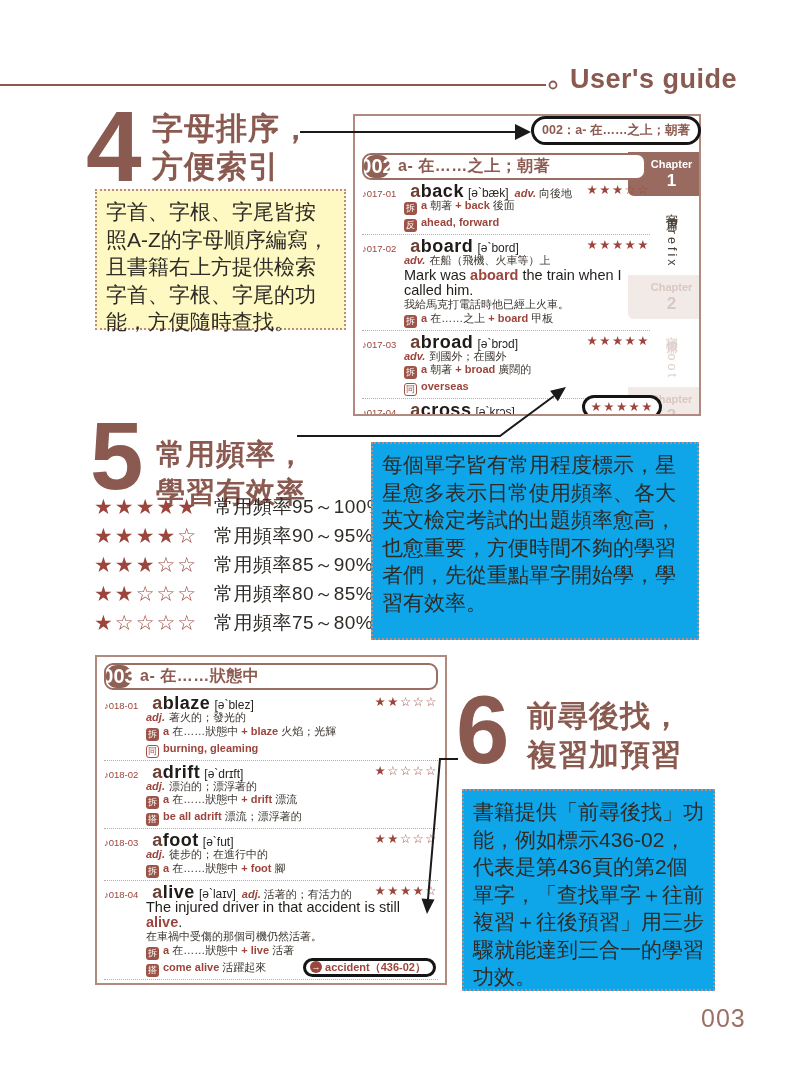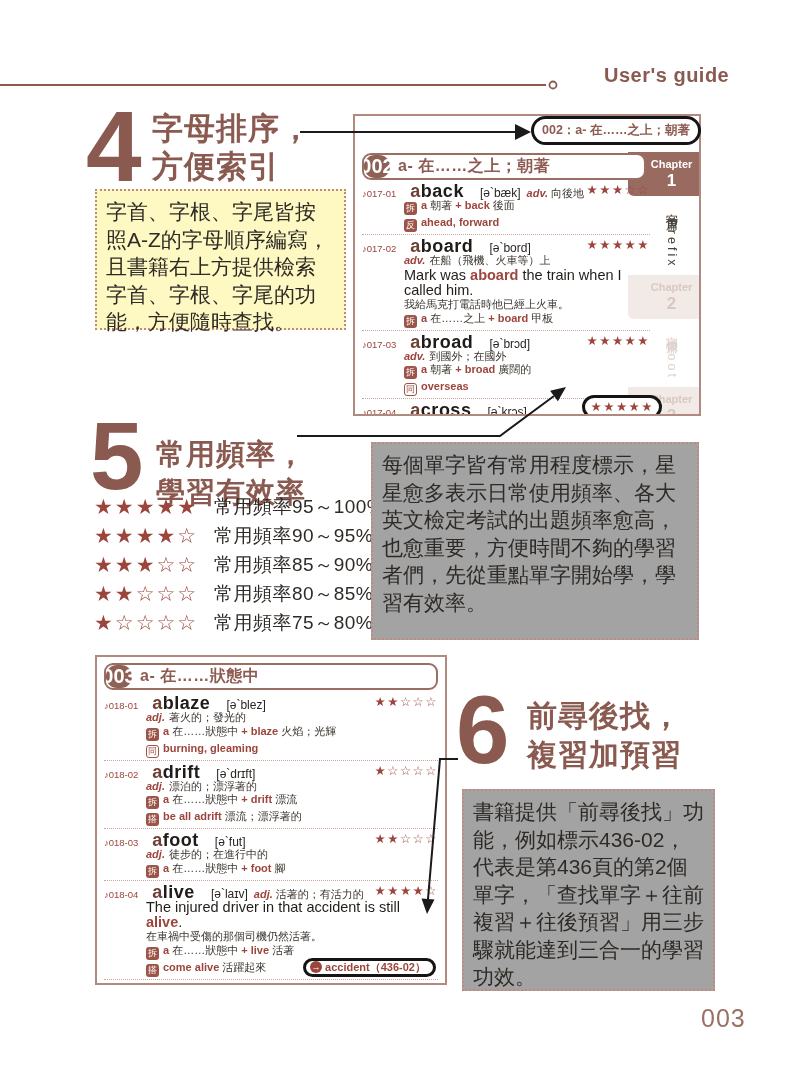--- a/index.html
+++ b/index.html
@@ -1,31 +1,31 @@
 <!DOCTYPE html>
 <html><head>
 <meta charset="utf-8">
 <style>
   html,body{margin:0;padding:0;background:#fff;}
   #page{position:relative;width:799px;height:1082px;background:#ffffff;overflow:hidden;
         font-family:"Liberation Sans","DejaVu Sans",sans-serif;color:#2e2a26;}
   #lines{position:absolute;left:0;top:0;z-index:5;pointer-events:none;}
 
-  .uguide{position:absolute;left:604px;top:64px;font-size:20px;font-weight:700;color:#8a5a50;letter-spacing:.5px;}
+  .uguide{position:absolute;left:570px;top:64px;font-size:27px;font-weight:700;color:#8a5a50;letter-spacing:.5px;}
 
   .secnum{position:absolute;font-weight:700;color:#8a5a50;line-height:1;}
   .n4{left:86px;top:96px;font-size:100px;}
   .n5{left:90px;top:408px;font-size:96px;}
   .n6{left:456px;top:682px;font-size:96px;}
   .sectitle{position:absolute;font-weight:700;color:#8a5a50;letter-spacing:1px;}
   .t4{left:152px;top:110px;font-size:31px;line-height:38px;}
   .t5{left:156px;top:420px;font-size:29px;line-height:38px;margin-top:15px;}
   .t6{left:527px;top:696px;font-size:30px;line-height:39px;}
 
-  .parabox{position:absolute;box-sizing:border-box;border:2px dotted #c08b7e;background:#a3a3a3;
+  .parabox{position:absolute;box-sizing:border-box;border:2px dotted #c08b7e;background:#0ea5e9;
            font-size:21px;line-height:27.5px;color:#2e2a26;padding:7px 9px;}
   .p4{left:95px;top:189px;width:251px;height:141px;background:#fef9c3;}
   .p5{left:371px;top:442px;width:328px;height:198px;}
   .p6{left:462px;top:789px;width:253px;height:202px;}
 
   .callout{position:absolute;left:531px;top:116px;width:170px;height:29px;box-sizing:border-box;
            border:3px solid #151515;border-radius:15px;background:#fff;z-index:6;
            display:flex;align-items:center;justify-content:center;
            font-size:12.5px;font-weight:700;color:#8d5b51;white-space:nowrap;}
 
@@ -48,21 +48,21 @@
 
   .entries{position:absolute;left:7px;z-index:2;}
   .box1 .entries{top:64px;width:288px;}
   .box2 .entries{top:35px;width:334px;}
   .entry{position:relative;padding:1px 0 2px;border-bottom:1.5px dotted #c9a69b;}
   .entry:last-child{border-bottom:none;}
   .ehead{position:relative;height:17px;white-space:nowrap;}
   .track{color:#9c453c;font-size:9.5px;margin-right:14px;}
   .word{font-size:18px;font-weight:700;color:#1f1b18;letter-spacing:.5px;}
   .w1{color:#6d4034;font-weight:800;}
-  .phon{font-size:12px;color:#2a2522;margin-left:16px;}
+  .phon{font-size:12px;color:#2a2522;margin-left:4px;}
   .ipos{font-style:italic;color:#9c453c;font-size:11px;font-weight:700;margin-left:6px;}
   .igloss{font-size:11px;color:#3a342e;margin-left:3px;}
   .stars{position:absolute;right:0;top:1px;color:#9c453c;font-size:12.5px;letter-spacing:1.5px;}
   .stars.circled{border:3px solid #141414;border-radius:12px;padding:1px 5px 2px;right:-12px;top:-5px;background:#fff;}
   .bline{font-size:11px;color:#3a342e;line-height:12.5px;padding-left:42px;position:relative;margin-top:1px;}
   .posit{font-style:italic;color:#9c453c;font-size:11px;font-weight:700;margin-right:4px;}
   .tag-ic{display:inline-block;width:13px;height:13px;line-height:13px;text-align:center;font-size:9px;
           border-radius:3px;margin-right:4px;vertical-align:-2px;box-sizing:border-box;}
   .tag-ic.filled{background:#9c5348;color:#fff;}
   .tag-ic.outline{background:#fff;color:#9c5348;border:1px solid #9c5348;line-height:11px;}

